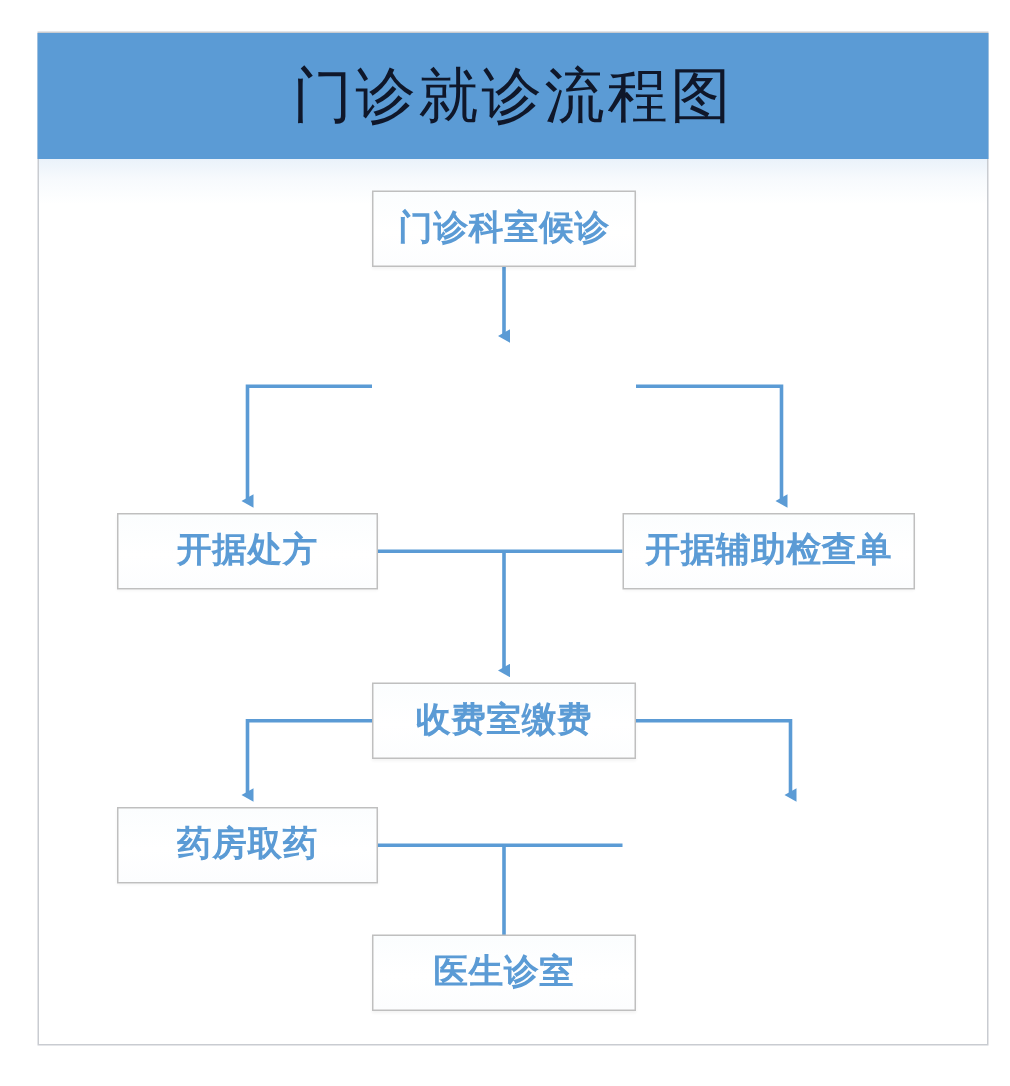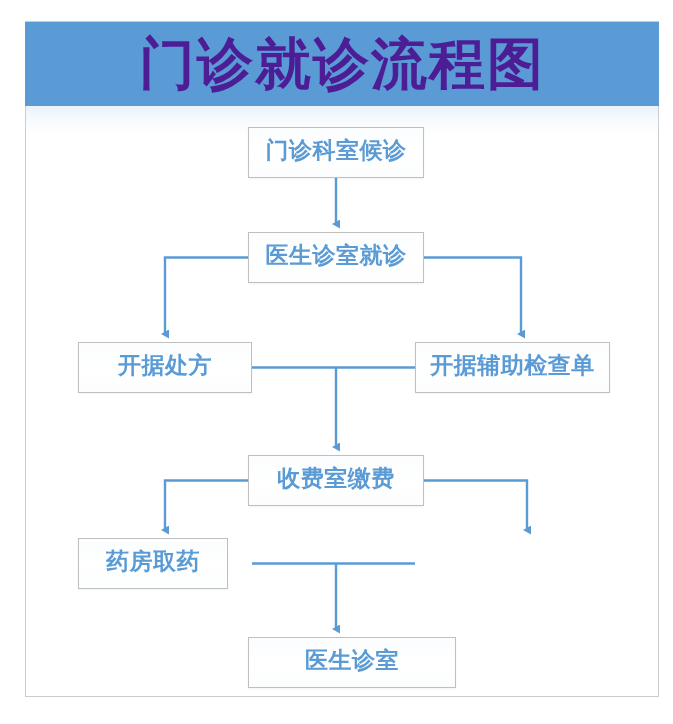--- a/index.html
+++ b/index.html
@@ -40,23 +40,23 @@
     top: 22px;
     width: 634px;
     height: 84px;
     background: #5b9bd5;
     box-sizing: border-box;
     display: flex;
     align-items: center;
     justify-content: center;
   }
   .banner-title {
-    color: #4c1d95;
-    font-size: 56px;
-    font-weight: bold;
+    color: #0f172a;
+    font-size: 40px;
+    font-weight: normal;
     letter-spacing: 2px;
     line-height: 1;
     white-space: nowrap;
   }
 
   
   .banner-shade {
     position: absolute;
     left: 26px;
     top: 106px;
@@ -81,40 +81,39 @@
   
   .node {
     position: absolute;
     box-sizing: border-box;
     border: 1px solid #bfbfbf;
     background: linear-gradient(to bottom, #fbfdfe 0%, #ffffff 55%, #fcfdfe 100%);
     display: flex;
     align-items: center;
     justify-content: center;
     box-shadow: 0 1px 2px rgba(0, 0, 0, 0.05);
-    font-family: Liberation Mono, monospace;
   }
   .node-label {
     color: #5b9bd5;
     font-size: 23px;
     font-weight: bold;
     line-height: 1;
     white-space: nowrap;
     letter-spacing: 0.5px;
   }
 
   
   .n-waiting      { left: 248px; top: 127px; width: 176px; height: 51px; }
   .n-consult      { left: 248px; top: 232px; width: 176px; height: 51px; }
   .n-prescription { left:  78px; top: 342px; width: 174px; height: 51px; }
   .n-examform     { left: 415px; top: 342px; width: 195px; height: 51px; }
   .n-payment      { left: 248px; top: 455px; width: 176px; height: 51px; justify-content: center; }
-  .n-pharmacy     { left:  78px; top: 538px; width: 150px; height: 51px; }
+  .n-pharmacy     { left:  78px; top: 538px; width: 174px; height: 51px; }
   .n-exam         { left: 415px; top: 538px; width: 225px; height: 51px; }
-  .n-return       { left: 248px; top: 637px; width: 208px; height: 51px; }
+  .n-return       { left: 248px; top: 623px; width: 176px; height: 51px; }
 </style>
 </head>
 <body>
 
 <div id="page">
 
   <div class="card"></div>
 
   <div class="banner">
     <div class="banner-title">门诊就诊流程图</div>
@@ -148,23 +147,20 @@
         <path d="M336,563.5 L336,629" marker-end="url(#arrowhead)"></path>
 
       </g>
     </svg>
   </div>
 
   <div class="node n-waiting">
     <span class="node-label">门诊科室候诊</span>
   </div>
 
-  <div class="node n-consult">
-    <span class="node-label">医生诊室就诊</span>
-  </div>
 
   <div class="node n-prescription">
     <span class="node-label">开据处方</span>
   </div>
 
   <div class="node n-examform">
     <span class="node-label">开据辅助检查单</span>
   </div>
 
   <div class="node n-payment">

